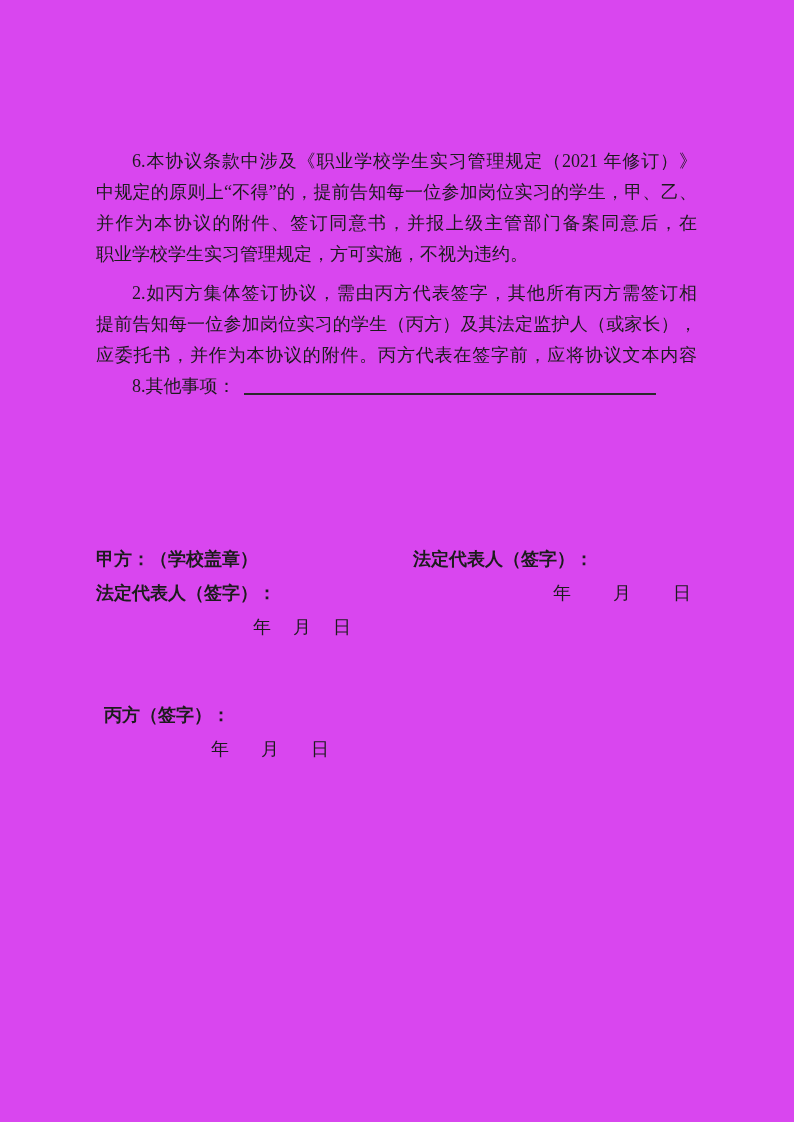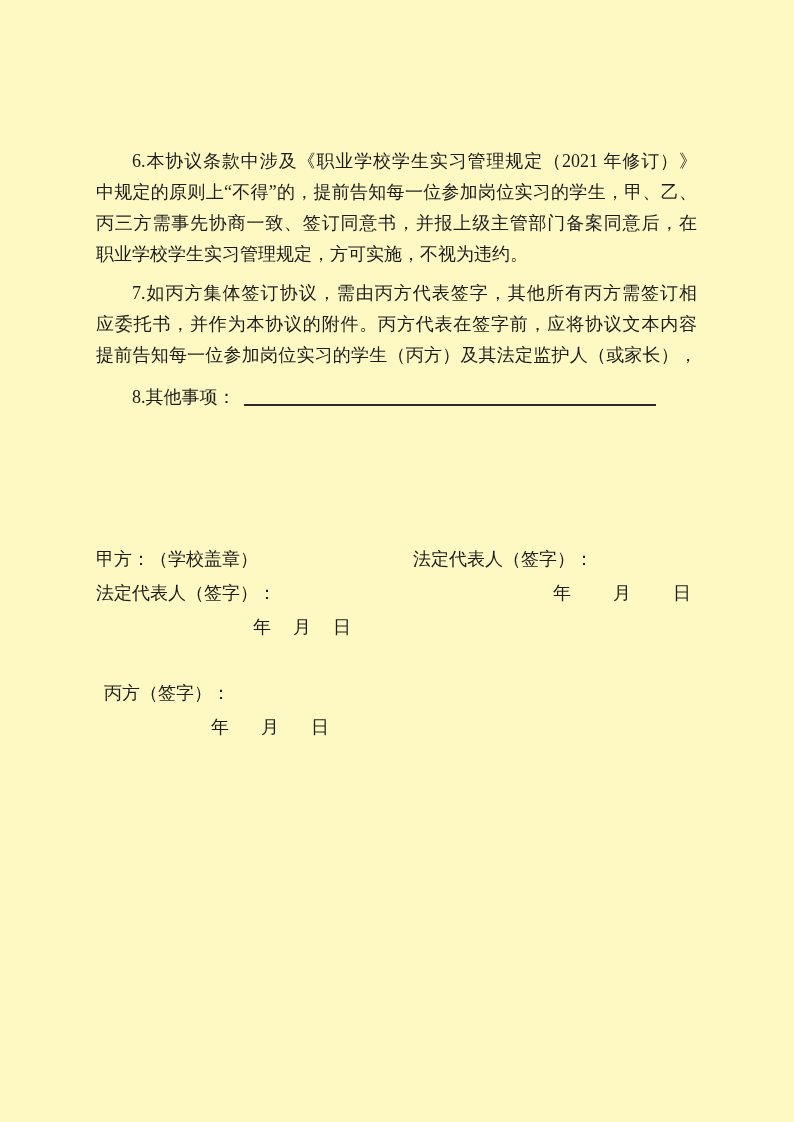--- a/index.html
+++ b/index.html
@@ -4,21 +4,21 @@
 <style>
   html, body {
     margin: 0;
     padding: 0;
     background: #ffffff;
   }
   .page {
     position: relative;
     width: 794px;
     height: 1122px;
-    background: #fef9c3;
+    background: #d946ef;
     overflow: hidden;
     font-family: "Liberation Serif", "DejaVu Serif", serif;
     color: #1c1c1c;
   }
   .body-text {
     position: absolute;
     top: 146px;
     left: 96px;
     width: 601px;
     font-size: 18px;
@@ -30,21 +30,20 @@
     line-height: 31px;
     white-space: nowrap;
   }
   .line.fill {
     white-space: normal;
     text-align: justify;
     text-align-last: justify;
   }
   .line.indent { text-indent: 2em; }
   .other-matters {
-    margin-top: 11px;
     height: 31px;
     line-height: 31px;
     display: flex;
     align-items: stretch;
     font-family: Liberation Serif, serif;
   }
   .other-matters .label {
     text-indent: 2em;
     white-space: nowrap;
   }
@@ -63,56 +62,57 @@
     width: 601px;
     display: flex;
     font-size: 18px;
   }
   .sig-col { width: 317px; }
   .sig-col.right { width: 284px; }
   .sig-row {
     height: 34px;
     line-height: 34px;
     white-space: nowrap;
+    font-weight: bold;
   }
   .date-line {
     display: flex;
     height: 34px;
     line-height: 34px;
   }
   .date-line.a { padding-left: 157px; gap: 22px; }
   .date-line.b { padding-left: 140px; gap: 42px; }
   .date-line.c { padding-left: 115px; gap: 32px; }
   .party-c {
     position: absolute;
-    top: 676px;
+    top: 698px;
     left: 96px;
     width: 400px;
     font-size: 18px;
   }
   .party-c .sig-row { padding-left: 8px; }
 </style>
 </head>
 <body>
 
 <div class="page">
 
   <div class="body-text">
 
     <div class="para">
       <div class="line indent fill">6.本协议条款中涉及《职业学校学生实习管理规定（2021 年修订）》</div>
       <div class="line fill">中规定的原则上“不得”的，提前告知每一位参加岗位实习的学生，甲、乙、</div>
-      <div class="line fill">丙三方需事先协商一致、签订同意书，并报上级主管部门备案同意后，在</div>
+      <div class="line fill">并作为本协议的附件、签订同意书，并报上级主管部门备案同意后，在</div>
       <div class="line">职业学校学生实习管理规定，方可实施，不视为违约。</div>
     </div>
 
     <div class="para">
-      <div class="line indent fill">7.如丙方集体签订协议，需由丙方代表签字，其他所有丙方需签订相</div>
+      <div class="line indent fill">2.如丙方集体签订协议，需由丙方代表签字，其他所有丙方需签订相</div>
+      <div class="line fill">提前告知每一位参加岗位实习的学生（丙方）及其法定监护人（或家长），</div>
       <div class="line fill">应委托书，并作为本协议的附件。丙方代表在签字前，应将协议文本内容</div>
-      <div class="line fill">提前告知每一位参加岗位实习的学生（丙方）及其法定监护人（或家长），</div>
     </div>
 
     <div class="other-matters">
       <span class="label">8.其他事项：</span>
       <span class="blank-line"></span>
     </div>
 
   </div>
 
   <div class="sig-grid">

